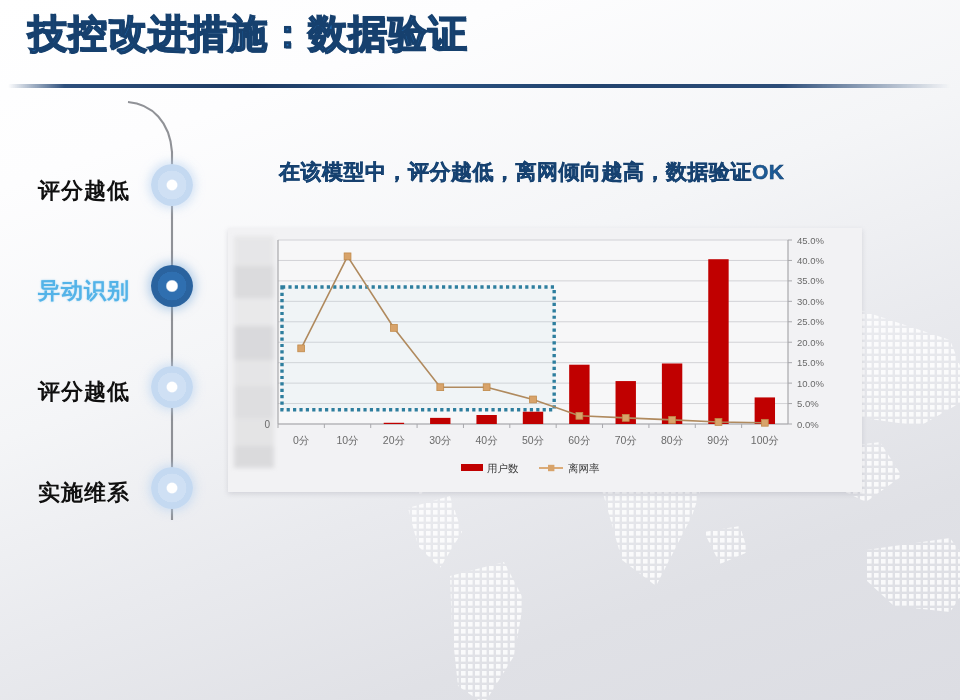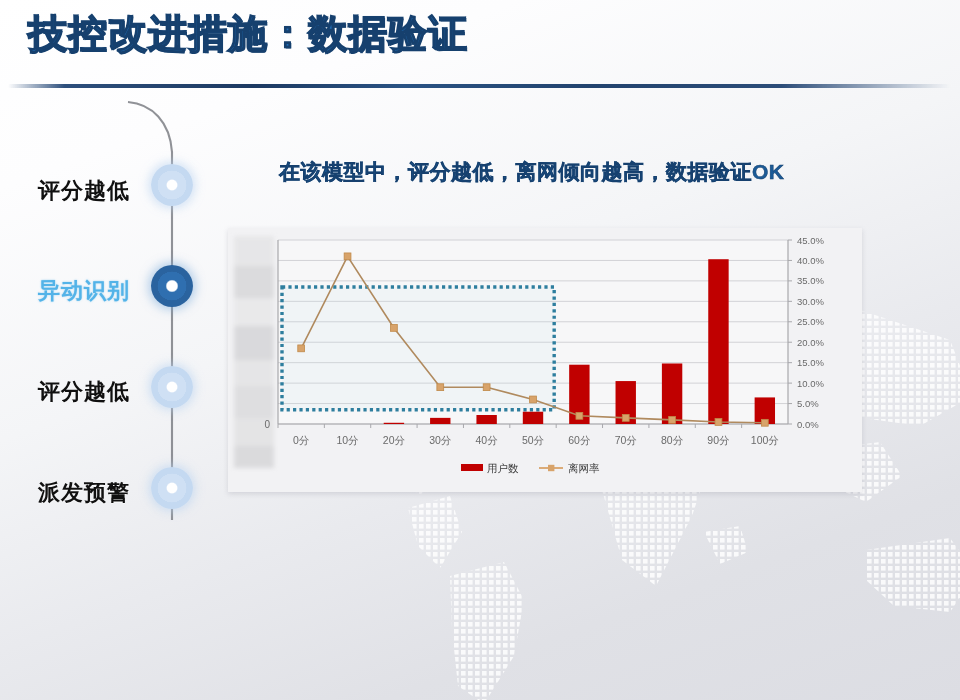--- a/index.html
+++ b/index.html
@@ -177,21 +177,21 @@
     <div class="tl-dot" style="top:64px"></div>
     <div class="tl-label" style="top:76px">评分越低</div>
 
     <div class="tl-dot active" style="top:165px"></div>
     <div class="tl-label active" style="top:176px">异动识别</div>
 
     <div class="tl-dot" style="top:266px"></div>
     <div class="tl-label" style="top:277px">评分越低</div>
 
     <div class="tl-dot" style="top:367px"></div>
-    <div class="tl-label" style="top:378px">派发预警</div>
+    <div class="tl-label" style="top:378px">实施维系</div>
   </div>
 
   <div id="subtitle">在该模型中，评分越低，离网倾向越高，数据验证OK</div>
 
   <div id="chart-card">
 
     <svg id="redaction" viewBox="0 0 40 232">
       <rect x="0" y="0" width="40" height="30" fill="#dededf"></rect>
       <rect x="0" y="30" width="40" height="32" fill="#c9c9cb"></rect>
       <rect x="0" y="62" width="40" height="28" fill="#e2e2e3"></rect>

